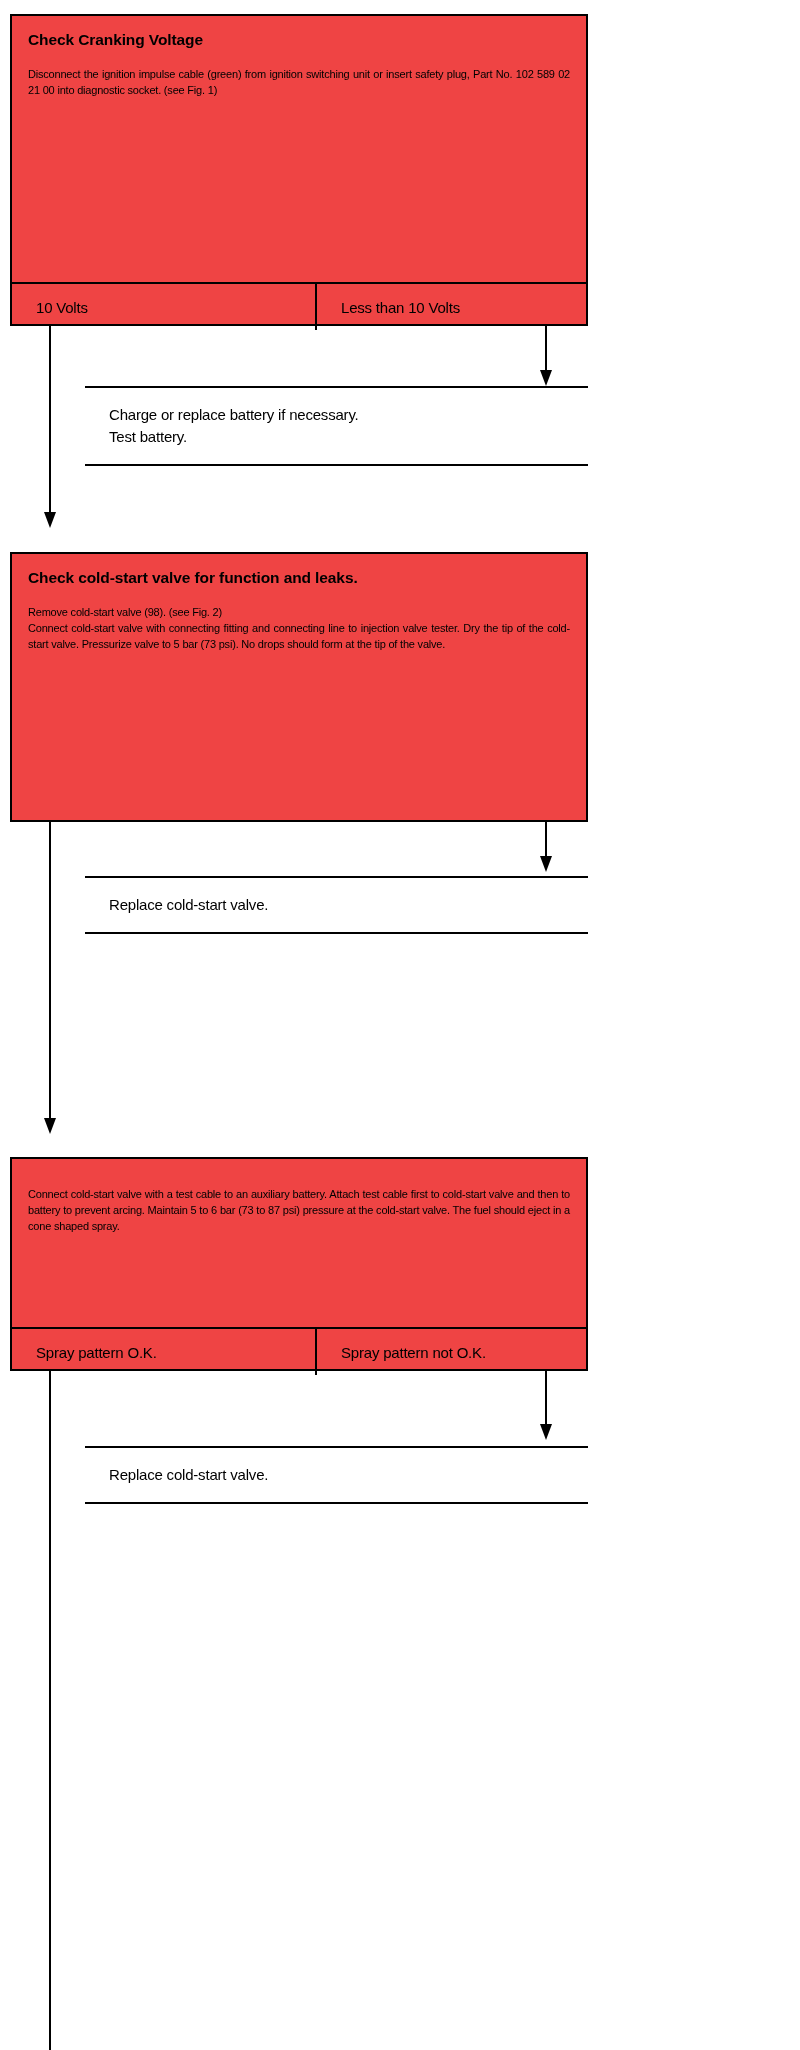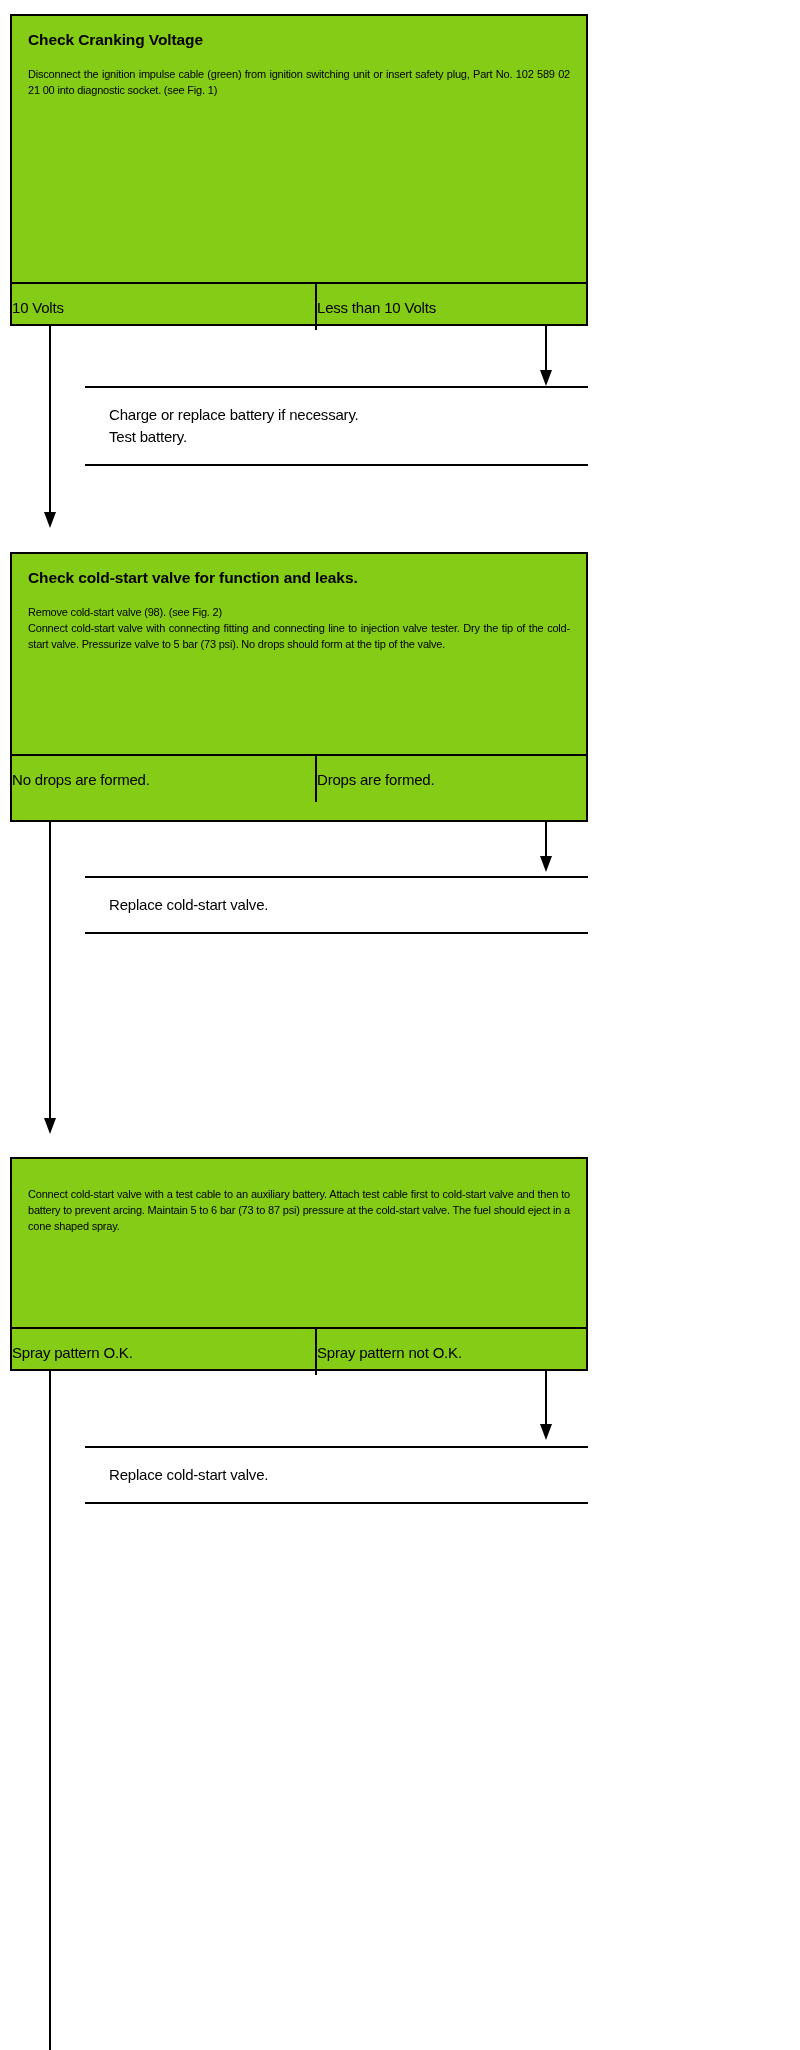--- a/index.html
+++ b/index.html
@@ -8,21 +8,21 @@
     font-family:"Liberation Sans", sans-serif;
     color:#000000;
     -webkit-font-smoothing:none;
   }
   .page{position:absolute;left:0;top:0;width:800px;height:2050px;}
 
   
   .box{
     position:absolute;
     border:2px solid #000;
-    background:#84cc16;
+    background:#ef4444;
     box-sizing:border-box;
   }
   .box-body{
     padding:14px 16px 10px 16px;
     box-sizing:border-box;
   }
   .title{
     font-weight:bold;
     font-size:15.5px;
     line-height:1.25;
@@ -43,21 +43,21 @@
   
   .decision{
     display:flex;
     border-top:2px solid #000;
     height:46px;
   }
   .cell{
     display:flex;align-items:center;
     font-size:15px;
     letter-spacing:-0.2px;
-    padding-left:0;
+    padding-left:24px;
     box-sizing:border-box;
   }
   .cell.left{width:305px;border-right:2px solid #000;}
   .cell.right{flex:1;}
 
   
   .vline{
     position:absolute;
     width:2px;background:#000;
   }
@@ -115,28 +115,20 @@
     </div>
     <div class="rule"></div>
   </div>
 
   <div class="box" style="left:10px;top:552px;width:578px;height:270px;">
     <div class="box-body" style="height:200px;">
       <div class="title">Check cold-start valve for function and leaks.</div>
       <p class="para tight">Remove cold-start valve (98). (see Fig. 2)</p>
       <p class="para tight">Connect cold-start valve with connecting fitting and connecting line to injection valve tester. Dry the tip of the cold-start valve. Pressurize valve to 5 bar (73 psi). No drops should form at the tip of the valve.</p>
     </div>
-    <div class="decision">
-      <div class="cell left">
-          <span>No drops are formed.</span>
-        </div>
-      <div class="cell right">
-          <span>Drops are formed.</span>
-        </div>
-    </div>
   </div>
 
   <div class="vline" style="left:545px;top:822px;height:44px;"></div>
   <div class="arrowhead" style="left:540px;top:856px;"></div>
 
   <div class="vline" style="left:49px;top:822px;height:306px;"></div>
   <div class="arrowhead" style="left:44px;top:1118px;"></div>
 
   <div class="action" style="left:85px;top:876px;width:503px;">
     <div class="rule"></div>

